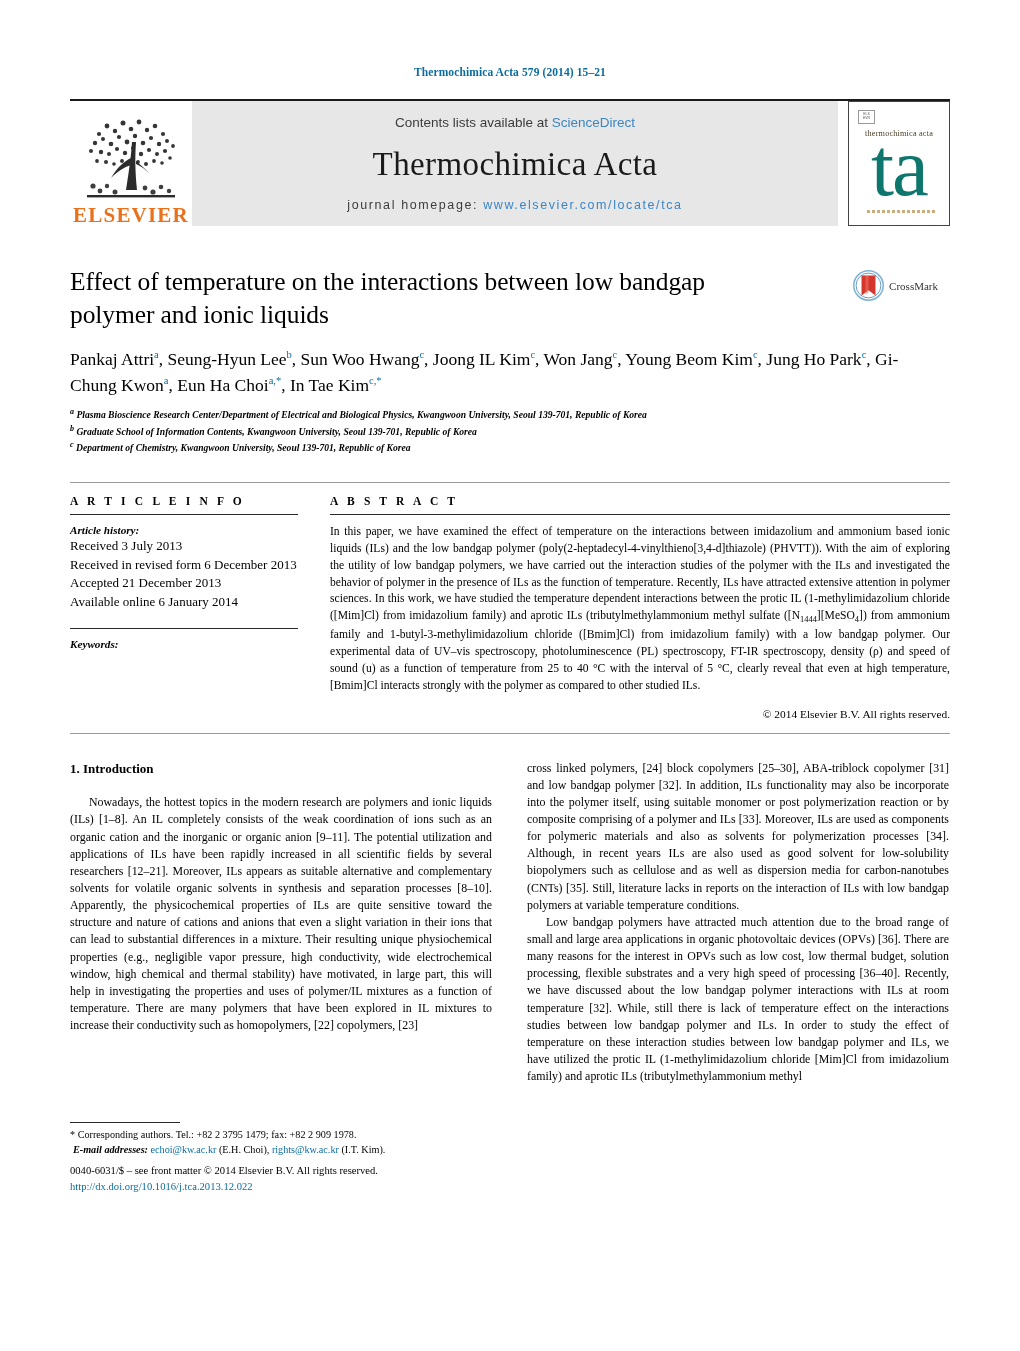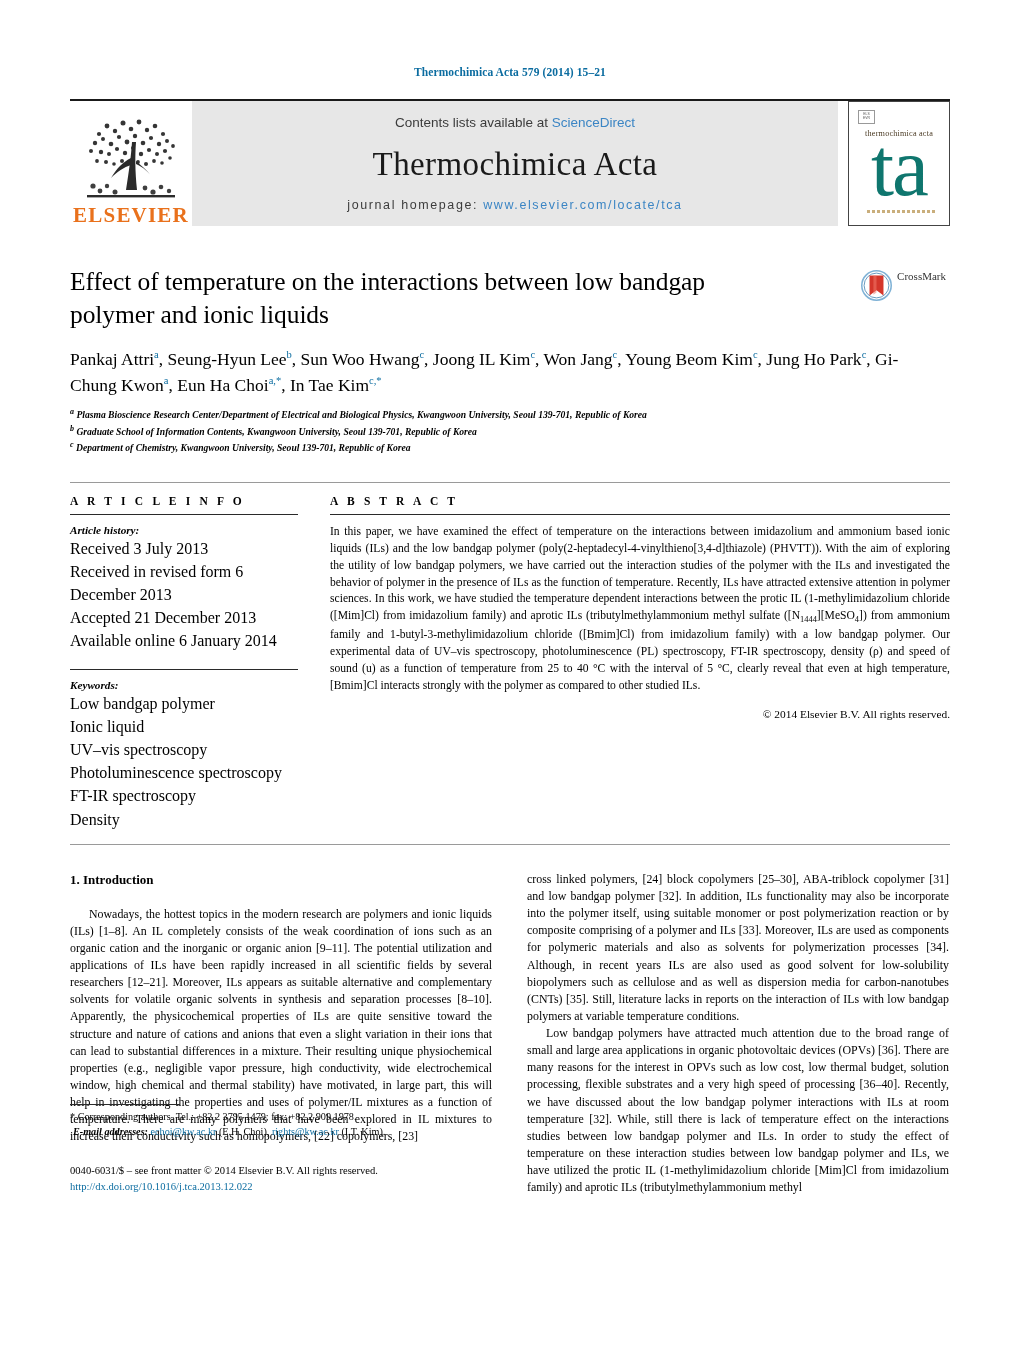--- a/index.html
+++ b/index.html
@@ -146,24 +146,24 @@
     background: repeating-linear-gradient(to right,#c9ae7c 0 3px,transparent 3px 5px);
   }
 
   
   .title-area {
     margin-top: 40px;
     position: relative;
   }
   .crossmark {
     position: absolute;
-    right: 4px;
+    right: 12px;
     top: 4px;
     display: flex;
-    align-items: flex-start;
+    align-items: center;
     gap: 5px;
   }
   .crossmark-word {
     font-family: "Liberation Serif", serif;
     font-size: 11px;
     color: #333;
   }
   h1.article-title {
     font-family: "Liberation Serif", serif;
     font-size: 25.5px;
@@ -208,21 +208,21 @@
     letter-spacing: 3.2px;
     margin-bottom: 7px;
   }
   .hr-thin { border: 0; border-top: 1px solid #2a2a2a; margin: 0 0 9px 0; }
   .info-label {
     font-style: italic;
     font-weight: bold;
     font-size: 11.2px;
     margin-bottom: 1px;
   }
-  .info-list { font-size: 16px; line-height: 1.45; }
+  .info-list { font-size: 13px; line-height: 1.45; }
   .abstract-body {
     font-size: 11.6px;
     line-height: 1.46;
     text-align: justify;
     text-justify: inter-word;
   }
   .abs-sub { font-size: 8.4px; vertical-align: sub; }
   .copyright {
     text-align: right;
     font-size: 11.4px;
@@ -255,21 +255,21 @@
     text-justify: inter-word;
     text-indent: 19px;
   }
   .body-col p.noindent { text-indent: 0; }
   .body-col p + p { margin-top: 0; }
 
   
   .footnote {
     position: absolute;
     left: 70px;
-    bottom: 68px;
+    bottom: 50px;
     width: 422px;
     font-size: 10.2px;
     line-height: 1.42;
   }
   .footnote-rule {
     border: 0;
     border-top: 1px solid #2a2a2a;
     width: 110px;
     margin: 0 0 5px 0;
   }
@@ -425,28 +425,20 @@
         <div class="info-list">
           <div>Received 3 July 2013</div>
           <div>Received in revised form 6 December 2013</div>
           <div>Accepted 21 December 2013</div>
           <div>Available online 6 January 2014</div>
         </div>
       </div>
       <hr class="hr-thin" style="margin-top:16px">
       <div class="info-block" style="margin-top:0">
         <div class="info-label">Keywords:</div>
-        <div class="info-list">
-          <div>Low bandgap polymer</div>
-          <div>Ionic liquid</div>
-          <div>UV–vis spectroscopy</div>
-          <div>Photoluminescence spectroscopy</div>
-          <div>FT-IR spectroscopy</div>
-          <div>Density</div>
-        </div>
       </div>
     </div>
 
     <div class="col-abs">
       <div class="sec-head">A B S T R A C T</div>
       <hr class="hr-thin">
       <div class="abstract-body"><span>In this paper, we have examined the effect of temperature on the interactions between imidazolium and ammonium based ionic liquids (ILs) and the low bandgap polymer (poly(2-heptadecyl-4-vinylthieno[3,4-d]thiazole) (PHVTT)). With the aim of exploring the utility of low bandgap polymers, we have carried out the interaction studies of the polymer with the ILs and investigated the behavior of polymer in the presence of ILs as the function of temperature. Recently, ILs have attracted extensive attention in polymer sciences. In this work, we have studied the temperature dependent interactions between the protic IL (1-methylimidazolium chloride ([Mim]Cl) from imidazolium family) and aprotic ILs (tributylmethylammonium methyl sulfate ([N</span><span class="abs-sub">1444</span><span>][MeSO</span><span class="abs-sub">4</span><span>]) from ammonium family and 1-butyl-3-methylimidazolium chloride ([Bmim]Cl) from imidazolium family) with a low bandgap polymer. Our experimental data of UV–vis spectroscopy, photoluminescence (PL) spectroscopy, FT-IR spectroscopy, density (ρ) and speed of sound (u) as a function of temperature from 25 to 40 °C with the interval of 5 °C, clearly reveal that even at high temperature, [Bmim]Cl interacts strongly with the polymer as compared to other studied ILs.</span></div>
       <div class="copyright">© 2014 Elsevier B.V. All rights reserved.</div>
     </div>
   </div>

